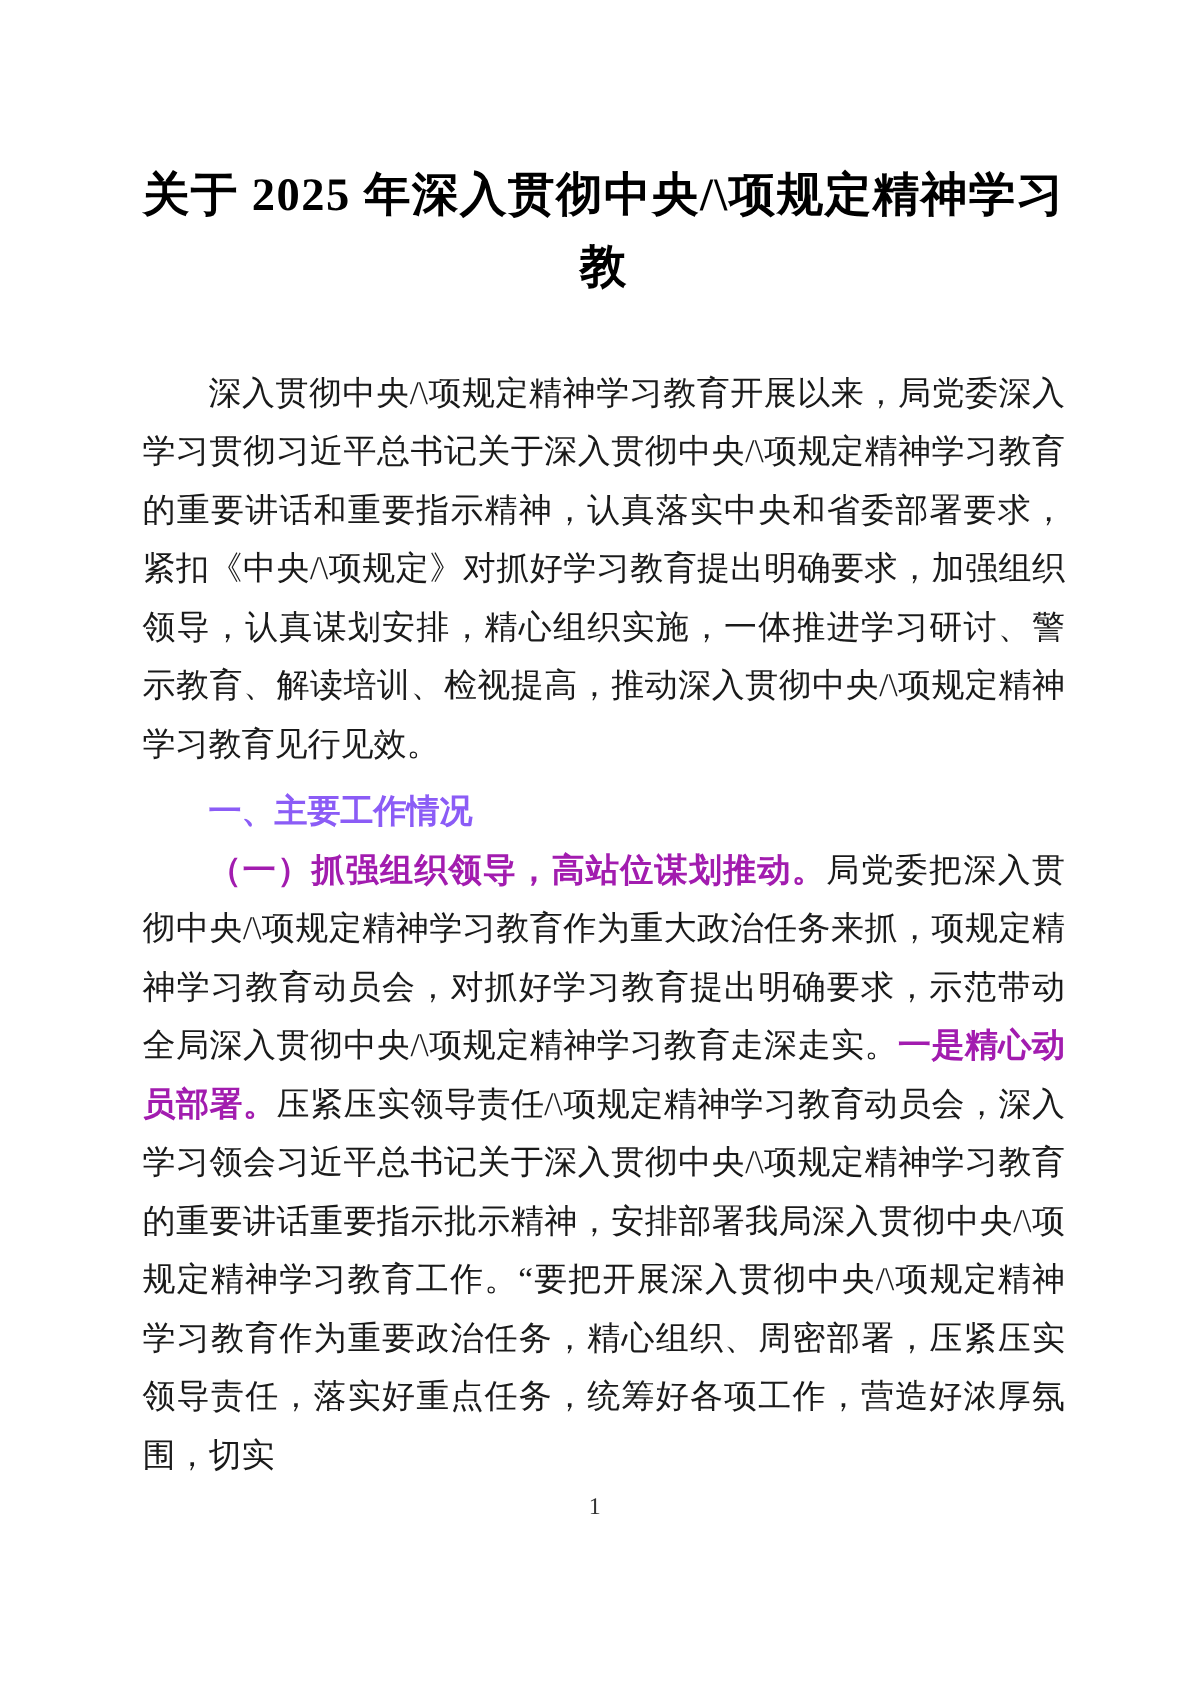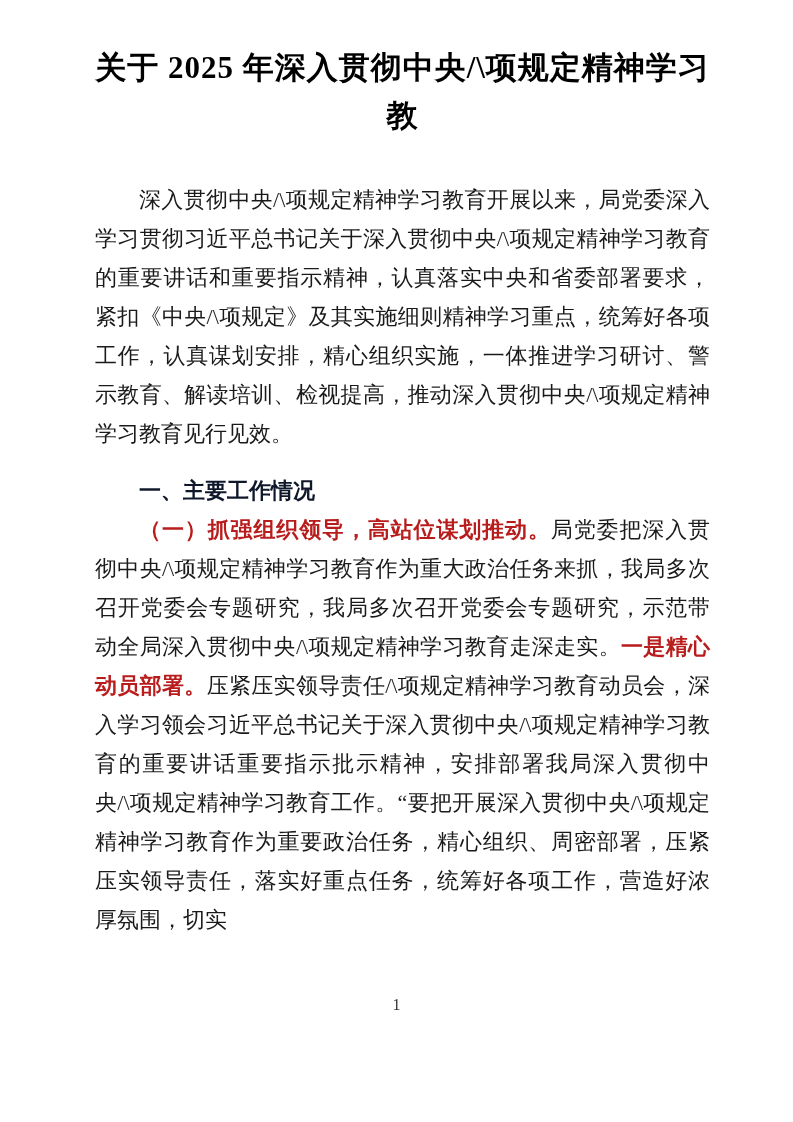--- a/index.html
+++ b/index.html
@@ -7,21 +7,21 @@
     padding: 0;
     background: #ffffff;
   }
   .page {
     position: relative;
     width: 793px;
     height: 1122px;
     margin: 0;
     background: #ffffff;
     box-sizing: border-box;
-    padding: 44px 83px 0 95px;
+    padding: 106px 83px 0 95px;
     font-family: "Liberation Serif", "DejaVu Serif", serif;
     color: #1a1a1a;
     overflow: hidden;
   }
   .doc-title {
     margin: 0 0 40px 0;
     font-size: 31px;
     line-height: 48px;
     font-weight: bold;
     text-align: center;
@@ -32,49 +32,49 @@
   .para {
     margin: 0;
     font-size: 22px;
     line-height: 39px;
     text-align: justify;
     text-justify: inter-character;
     text-indent: 44px;
     color: #1a1a1a;
   }
   .section-heading {
-    margin: 18px 0 0 0;
+    margin: 6px 0 0 0;
     font-size: 22px;
     line-height: 39px;
     font-weight: bold;
     text-indent: 44px;
-    color: #0f172a;
+    color: #8b5cf6;
   }
-  .para b { font-weight: bold; color: #b91c1c; }
+  .para b { font-weight: bold; color: #a21caf; }
   .page-number {
     position: absolute;
     left: 0;
     right: 0;
     top: 994px;
     text-align: center;
     font-size: 16px;
     line-height: 22px;
     color: #333333;
   }
 </style>
 </head>
 <body>
 
 <div class="page">
 
   <h1 class="doc-title">
     <span class="title-line">关于 2025 年深入贯彻中央/\项规定精神学习教</span>
   </h1>
 
-  <p class="para">深入贯彻中央/\项规定精神学习教育开展以来，局党委深入学习贯彻习近平总书记关于深入贯彻中央/\项规定精神学习教育的重要讲话和重要指示精神，认真落实中央和省委部署要求，紧扣《中央/\项规定》及其实施细则精神学习重点，统筹好各项工作，认真谋划安排，精心组织实施，一体推进学习研讨、警示教育、解读培训、检视提高，推动深入贯彻中央/\项规定精神学习教育见行见效。</p>
+  <p class="para">深入贯彻中央/\项规定精神学习教育开展以来，局党委深入学习贯彻习近平总书记关于深入贯彻中央/\项规定精神学习教育的重要讲话和重要指示精神，认真落实中央和省委部署要求，紧扣《中央/\项规定》对抓好学习教育提出明确要求，加强组织领导，认真谋划安排，精心组织实施，一体推进学习研讨、警示教育、解读培训、检视提高，推动深入贯彻中央/\项规定精神学习教育见行见效。</p>
 
   <h2 class="section-heading">一、主要工作情况</h2>
 
-  <p class="para"><b>（一）抓强组织领导，高站位谋划推动。</b><span>局党委把深入贯彻中央/\项规定精神学习教育作为重大政治任务来抓，我局多次召开党委会专题研究，我局多次召开党委会专题研究，示范带动全局深入贯彻中央/\项规定精神学习教育走深走实。</span><b>一是精心动员部署。</b><span>压紧压实领导责任/\项规定精神学习教育动员会，深入学习领会习近平总书记关于深入贯彻中央/\项规定精神学习教育的重要讲话重要指示批示精神，安排部署我局深入贯彻中央/\项规定精神学习教育工作。“要把开展深入贯彻中央/\项规定精神学习教育作为重要政治任务，精心组织、周密部署，压紧压实领导责任，落实好重点任务，统筹好各项工作，营造好浓厚氛围，切实</span></p>
+  <p class="para"><b>（一）抓强组织领导，高站位谋划推动。</b><span>局党委把深入贯彻中央/\项规定精神学习教育作为重大政治任务来抓，项规定精神学习教育动员会，对抓好学习教育提出明确要求，示范带动全局深入贯彻中央/\项规定精神学习教育走深走实。</span><b>一是精心动员部署。</b><span>压紧压实领导责任/\项规定精神学习教育动员会，深入学习领会习近平总书记关于深入贯彻中央/\项规定精神学习教育的重要讲话重要指示批示精神，安排部署我局深入贯彻中央/\项规定精神学习教育工作。“要把开展深入贯彻中央/\项规定精神学习教育作为重要政治任务，精心组织、周密部署，压紧压实领导责任，落实好重点任务，统筹好各项工作，营造好浓厚氛围，切实</span></p>
 
   <div class="page-number">1</div>
 
 </div>
 
 </body></html>

